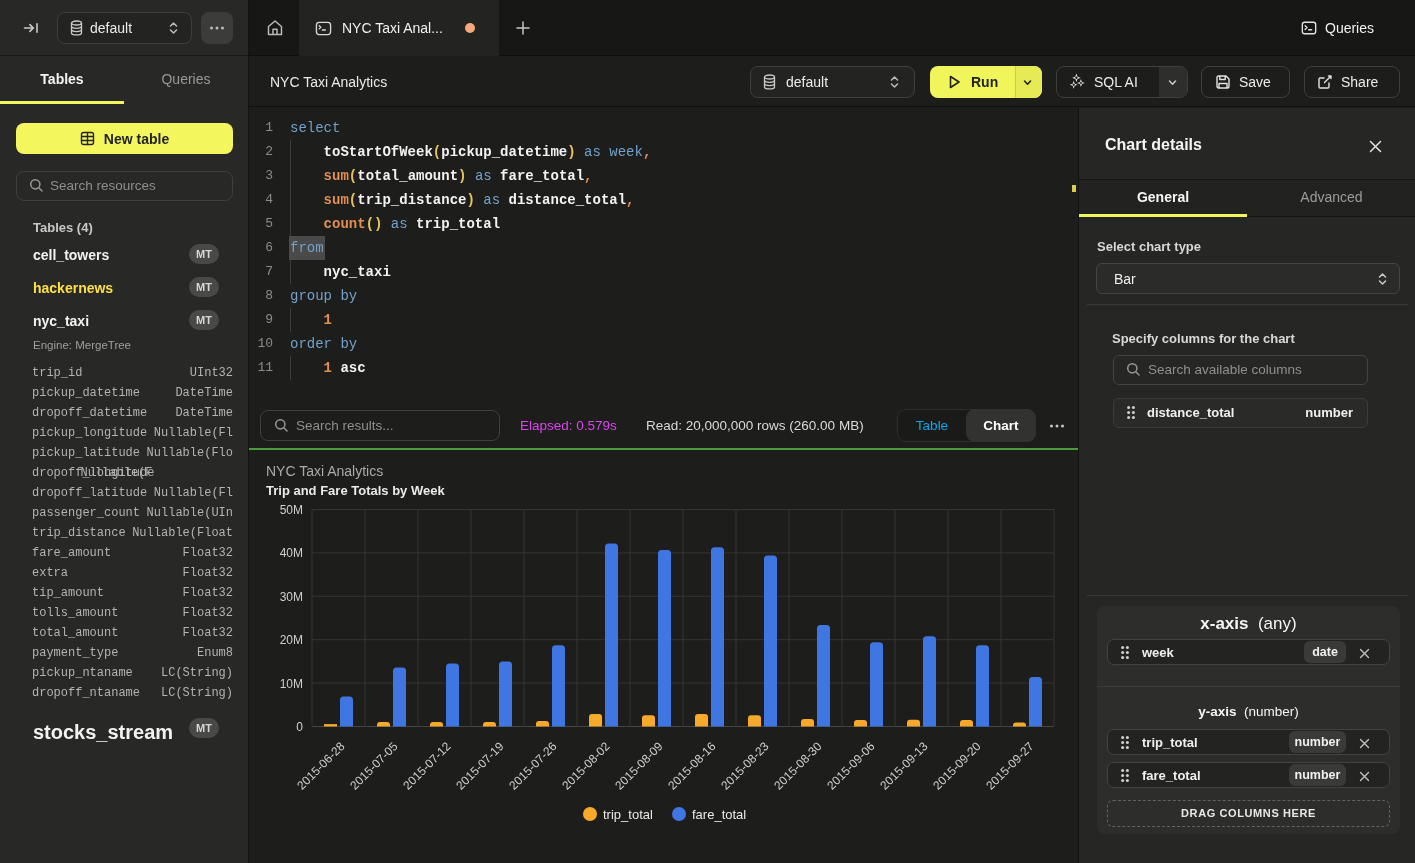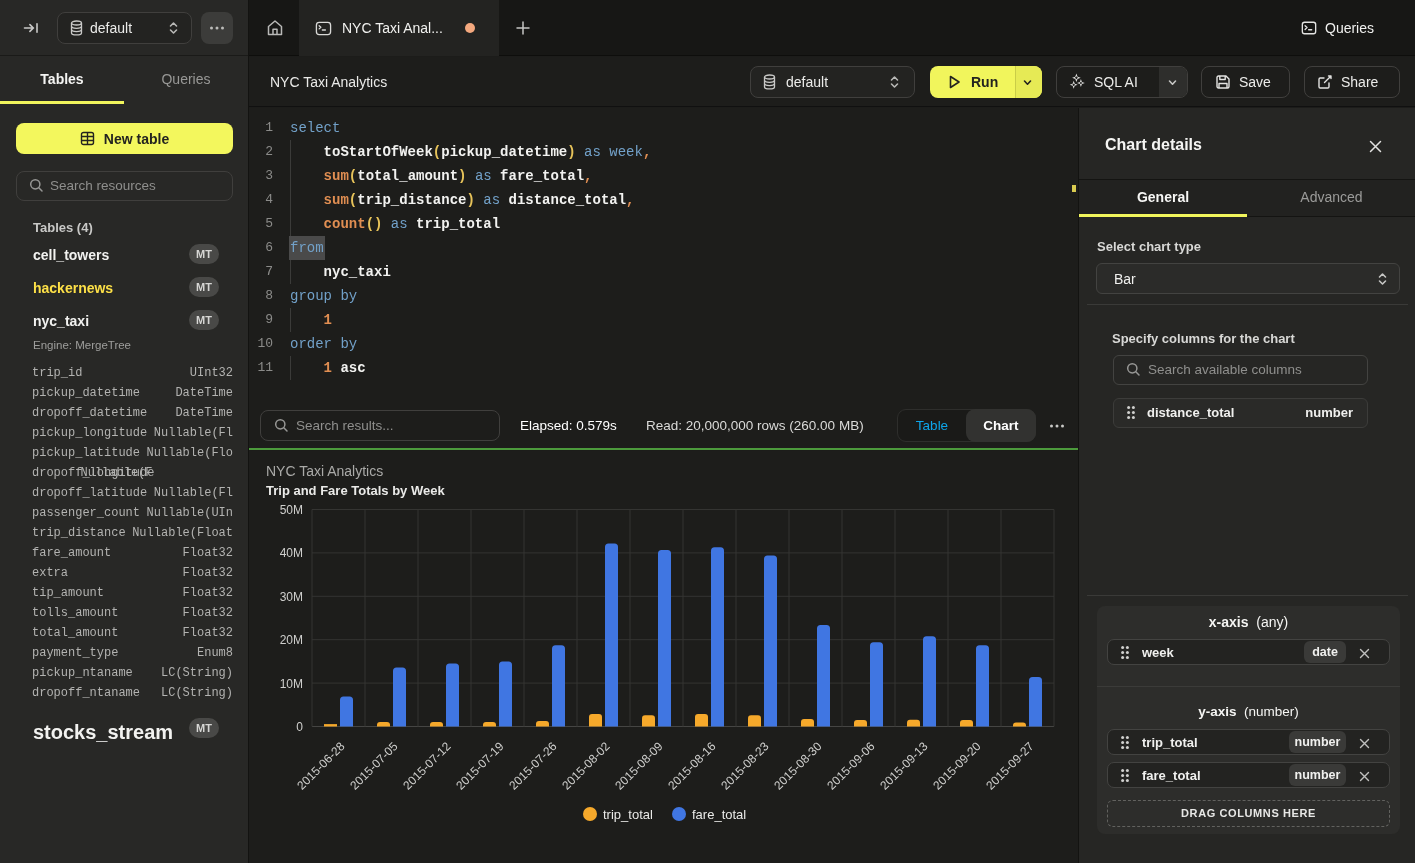--- a/index.html
+++ b/index.html
@@ -216,21 +216,21 @@
   <div class="abs" style="left:823px;top:77px;width:4px;height:7px;background:#d9cb50;"></div>
 </div>
 
 <div class="abs" style="left:249px;top:406px;width:829px;height:43px;background:#1d1d1b;">
   <div class="abs" style="left:11px;top:4px;width:240px;height:31px;border:1px solid #403f3d;border-radius:8px;"></div>
   <svg class="abs" style="left:25px;top:12px;" width="15" height="15" viewBox="0 0 15 15" fill="none" stroke="#979795" stroke-width="1.5" stroke-linecap="round">
         <circle cx="6.3" cy="6.3" r="4.6"></circle>
         <path d="M9.8 9.8 L13 13"></path>
       </svg>
   <div class="abs" style="left:47px;top:12px;font-size:13.5px;color:#8f8f8d;">Search results...</div>
-  <div class="abs" style="left:271px;top:12px;font-size:13.5px;color:#ffffff;">Elapsed: 0.579s</div>
+  <div class="abs" style="left:271px;top:12px;font-size:13.5px;color:#d946ef;">Elapsed: 0.579s</div>
   <div class="abs" style="left:397px;top:12px;font-size:13.5px;color:#dadad8;">Read: 20,000,000 rows (260.00 MB)</div>
   <div class="abs" style="left:648px;top:3px;width:139px;height:33px;background:#1a1a18;border:1px solid #2e2e2c;border-radius:9px;"></div>
   <div class="abs" style="left:648px;top:3px;width:70px;height:33px;text-align:center;line-height:33px;font-size:13.5px;color:#0ea5e9;">Table</div>
   <div class="abs" style="left:717px;top:3px;width:70px;height:33px;background:#323230;border-radius:9px;text-align:center;line-height:33px;font-size:13.5px;font-weight:600;color:#ffffff;">Chart</div>
   <svg class="abs" style="left:800px;top:18px;" width="16" height="4" viewBox="0 0 16 4" fill="#c8c8c6">
         <circle cx="2.5" cy="2" r="1.5"></circle>
         <circle cx="8" cy="2" r="1.5"></circle>
         <circle cx="13.5" cy="2" r="1.5"></circle>
       </svg>
 </div>
@@ -353,21 +353,21 @@
         <circle cx="2.6" cy="7.5" r="1.5"></circle>
         <circle cx="7.4" cy="7.5" r="1.5"></circle>
         <circle cx="2.6" cy="12.4" r="1.5"></circle>
         <circle cx="7.4" cy="12.4" r="1.5"></circle>
       </svg>
   <div class="abs" style="left:68px;top:297px;font-size:13px;font-weight:700;color:#f0f0ee;">distance_total</div>
   <div class="abs" style="left:189px;top:297px;width:85px;text-align:right;font-size:13px;font-weight:700;color:#f0f0ee;">number</div>
 
   <div class="abs" style="left:8px;top:487px;width:321px;height:1px;background:#3a3a38;"></div>
   <div class="abs" style="left:18px;top:498px;width:303px;height:228px;background:#2d2d2b;border-radius:8px;">
-    <div class="abs" style="left:0;top:8px;width:303px;height:20px;text-align:center;font-size:14px;color:#f5f5f3;"><b>x-axis</b>&nbsp;&nbsp;(any)</div>
+    <div class="abs" style="left:0;top:8px;width:303px;height:20px;text-align:center;font-size:17px;color:#f5f5f3;"><b>x-axis</b>&nbsp;&nbsp;(any)</div>
     <div class="abs" style="left:10px;top:33px;width:283px;height:26px;border:1px solid #434341;background:#232321;border-radius:7px;"></div>
     <svg class="abs" style="left:23px;top:39px;" width="10" height="15" viewBox="0 0 10 15" fill="#d0d0ce">
           <circle cx="2.6" cy="2.6" r="1.5"></circle>
           <circle cx="7.4" cy="2.6" r="1.5"></circle>
           <circle cx="2.6" cy="7.5" r="1.5"></circle>
           <circle cx="7.4" cy="7.5" r="1.5"></circle>
           <circle cx="2.6" cy="12.4" r="1.5"></circle>
           <circle cx="7.4" cy="12.4" r="1.5"></circle>
         </svg>
     <div class="abs" style="left:45px;top:39px;font-size:13px;font-weight:700;color:#f0f0ee;">week</div>

